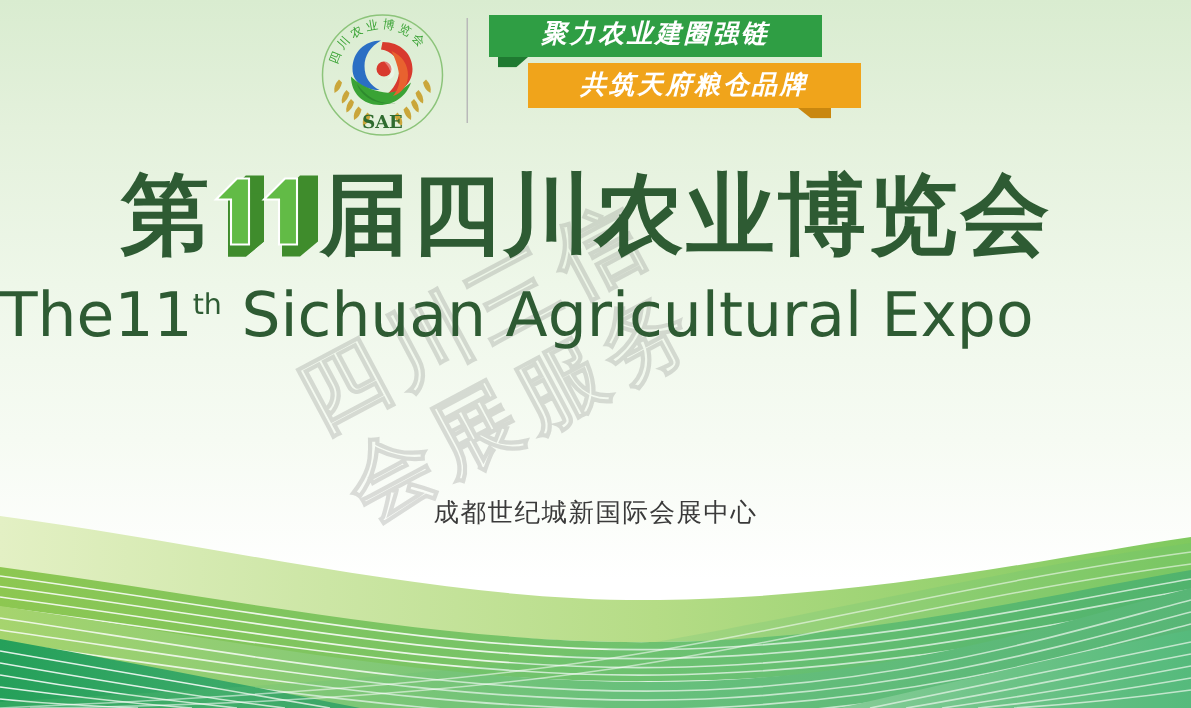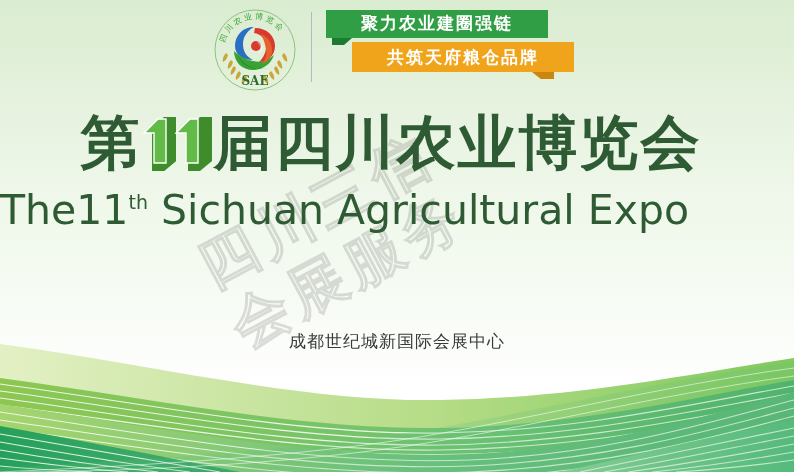--- a/index.html
+++ b/index.html
@@ -24,21 +24,21 @@
   }
   .watermark div{ -webkit-text-stroke:1px rgba(90,90,90,0.20); color:transparent;}
   
   .header{position:absolute;left:0;top:0;width:794px;height:100px;}
   .logo-wrap{position:absolute;left:213px;top:8px;width:84px;height:84px;}
   .divider{position:absolute;left:311px;top:12px;width:1px;height:70px;background:#b9b9b9;}
   .banners{position:absolute;left:326px;top:10px;width:250px;height:78px;}
   .banner{
     position:absolute;color:#ffffff;font-weight:700;font-size:17px;
     letter-spacing:2px;line-height:27px;text-align:center;
-    font-family:"DejaVu Sans",sans-serif;white-space:nowrap;
+    font-family:"DejaVu Sans",sans-serif;white-space:nowrap;font-style:italic;
   }
   .banner-green{
     left:0px;top:0px;width:222px;height:28px;background:#2f9e44;
     clip-path:polygon(0 0,100% 0,100% 100%,4px 100%,0 100%);
   }
   .banner-green-tail{
     position:absolute;left:6px;top:28px;width:20px;height:7px;background:#1f7a31;
     clip-path:polygon(0 0,100% 0,60% 100%,0 100%);
   }
   .banner-orange{

